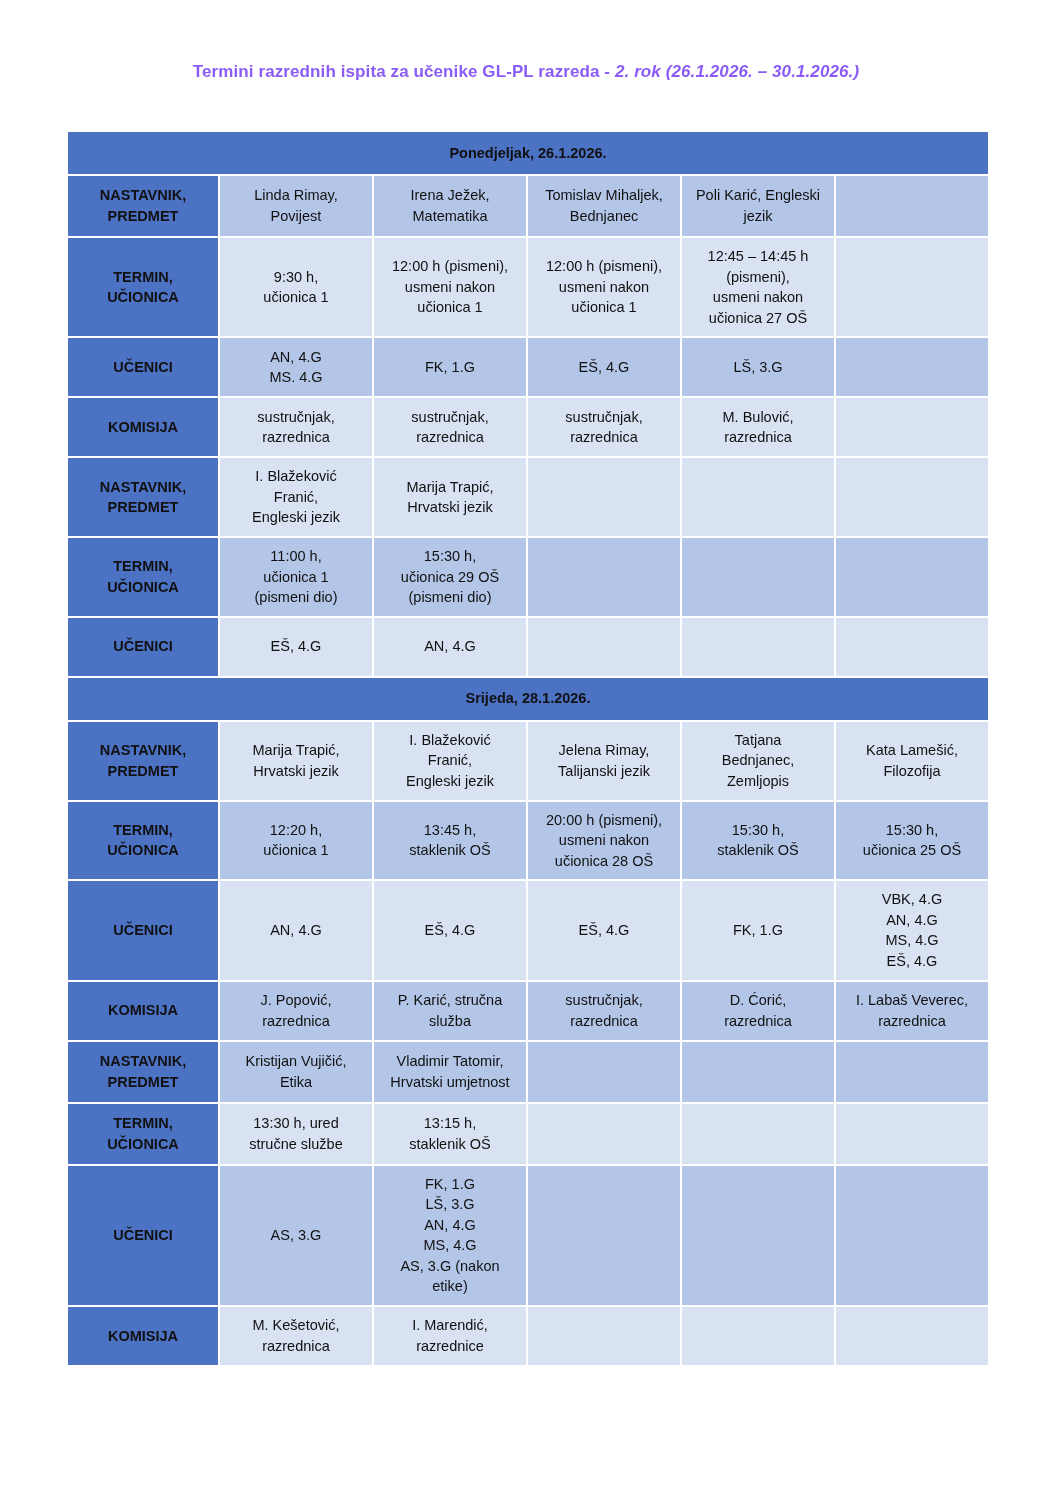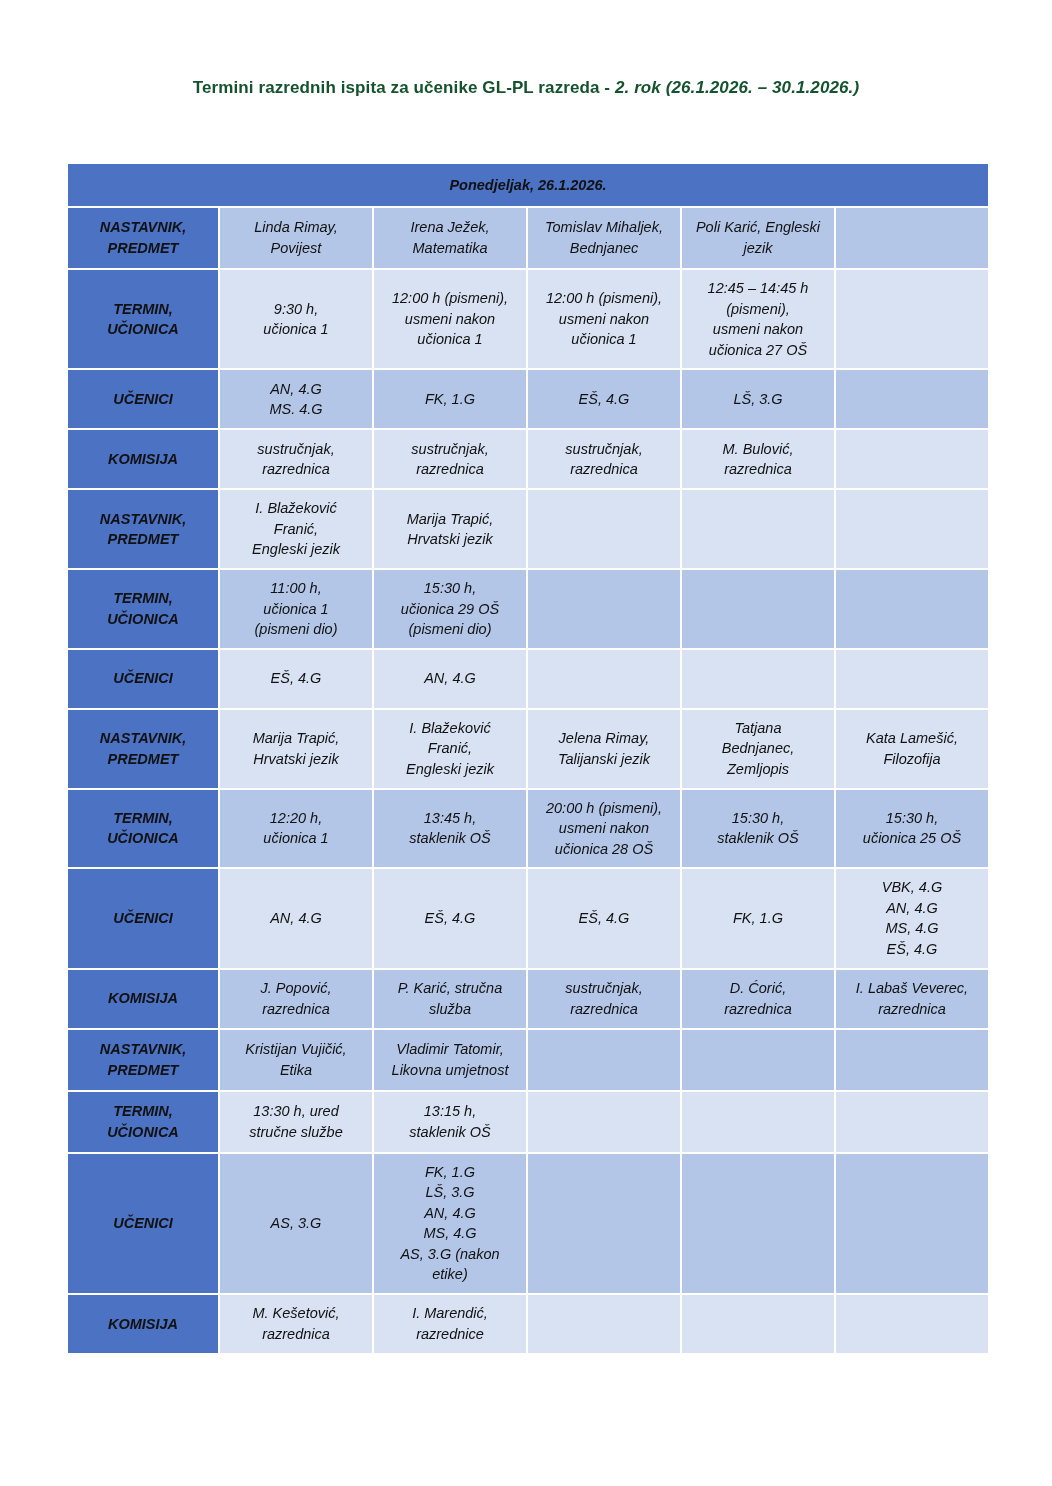--- a/index.html
+++ b/index.html
@@ -9,38 +9,37 @@
     font-family: "Liberation Sans", "DejaVu Sans", sans-serif;
   }
   .page {
     position: relative;
     width: 1052px;
     min-height: 1486px;
     background: var(--page-bg, #ffffff);
     overflow: hidden;
   }
   .doc-title {
-    margin: 16px;
+    margin: 0;
     padding-top: 62px;
     padding-bottom: 48px;
     text-align: center;
     font-size: 17px;
     font-weight: bold;
-    color: #14532d;
+    color: #8b5cf6;
     letter-spacing: 0.1px;
   }
   .doc-title .title-italic {
     font-style: italic;
   }
   table.schedule {
     border-collapse: collapse;
     table-layout: fixed;
     width: 922px;
     margin-left: 66px;
-    font-style: italic;
   }
   table.schedule col.label-col { width: 152px; }
   table.schedule col.data-col  { width: 154px; }
   table.schedule td {
     border: 2.5px solid #ffffff;
     text-align: center;
     vertical-align: middle;
     font-size: 14.5px;
     line-height: 1.42;
     white-space: pre-line;
@@ -167,20 +166,23 @@
           <td class="data-cell shade-dark"></td>
         </tr>
         <tr class="row-ucenici">
           <td class="row-label">UČENICI</td>
           <td class="data-cell shade-light">EŠ, 4.G</td>
           <td class="data-cell shade-light">AN, 4.G</td>
           <td class="data-cell shade-light"></td>
           <td class="data-cell shade-light"></td>
           <td class="data-cell shade-light"></td>
         </tr>
+        <tr class="day-header-row">
+          <td colspan="6" class="day-header">Srijeda, 28.1.2026.</td>
+        </tr>
         <tr class="row-nastavnik-predmet">
           <td class="row-label">NASTAVNIK,
 PREDMET</td>
           <td class="data-cell shade-light">Marija Trapić,
 Hrvatski jezik</td>
           <td class="data-cell shade-light">I. Blažeković
 Franić,
 Engleski jezik</td>
           <td class="data-cell shade-light">Jelena Rimay,
 Talijanski jezik</td>
@@ -228,21 +230,21 @@
 razrednica</td>
           <td class="data-cell shade-dark">I. Labaš Veverec,
 razrednica</td>
         </tr>
         <tr class="row-nastavnik-predmet">
           <td class="row-label">NASTAVNIK,
 PREDMET</td>
           <td class="data-cell shade-dark">Kristijan Vujičić,
 Etika</td>
           <td class="data-cell shade-dark">Vladimir Tatomir,
-Likovna umjetnost</td>
+Hrvatski umjetnost</td>
           <td class="data-cell shade-dark"></td>
           <td class="data-cell shade-dark"></td>
           <td class="data-cell shade-dark"></td>
         </tr>
         <tr class="row-termin-ucionica">
           <td class="row-label">TERMIN,
 UČIONICA</td>
           <td class="data-cell shade-light">13:30 h, ured
 stručne službe</td>
           <td class="data-cell shade-light">13:15 h,

